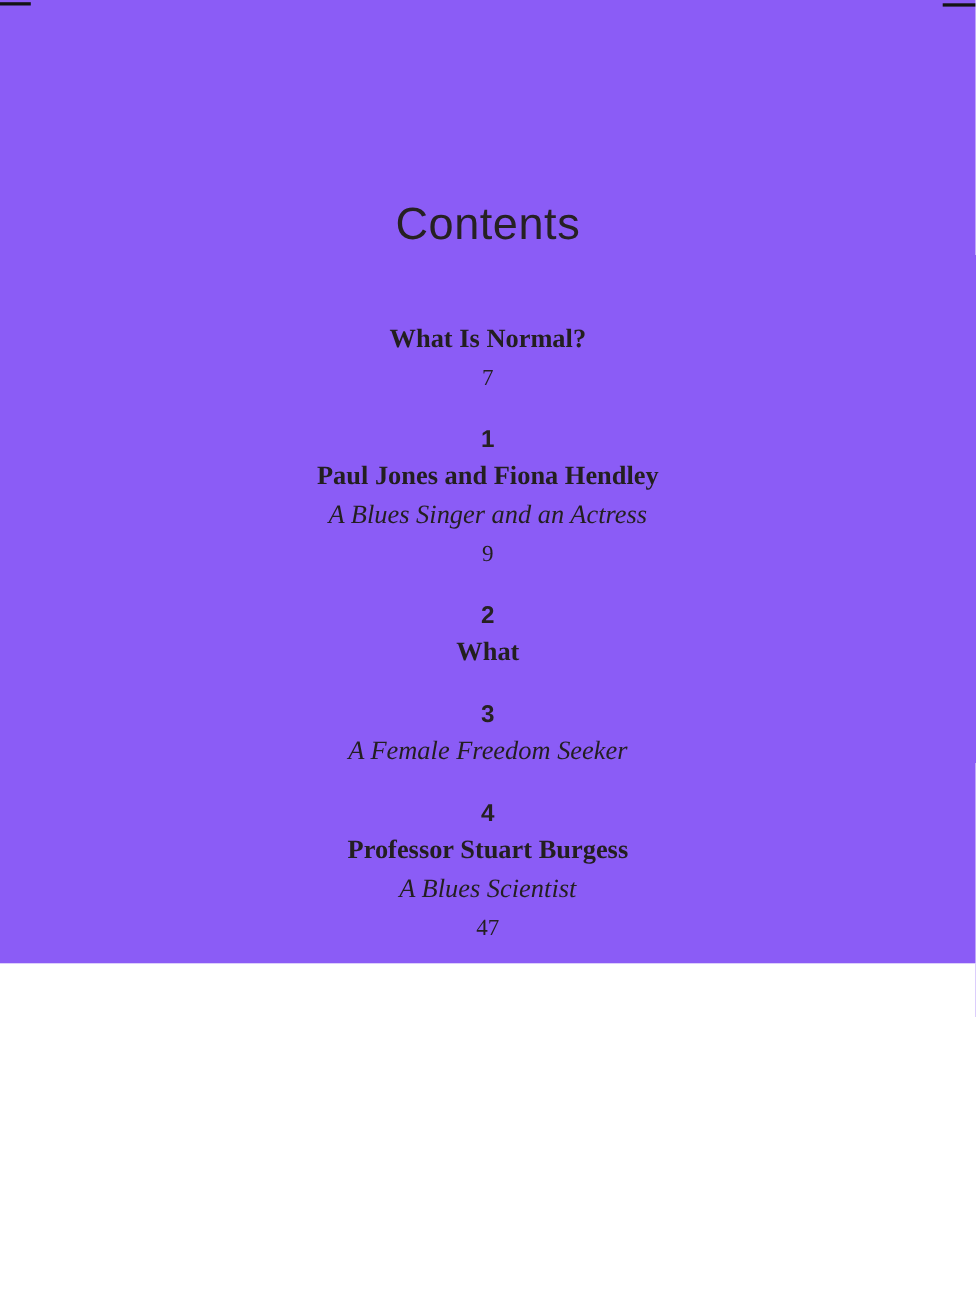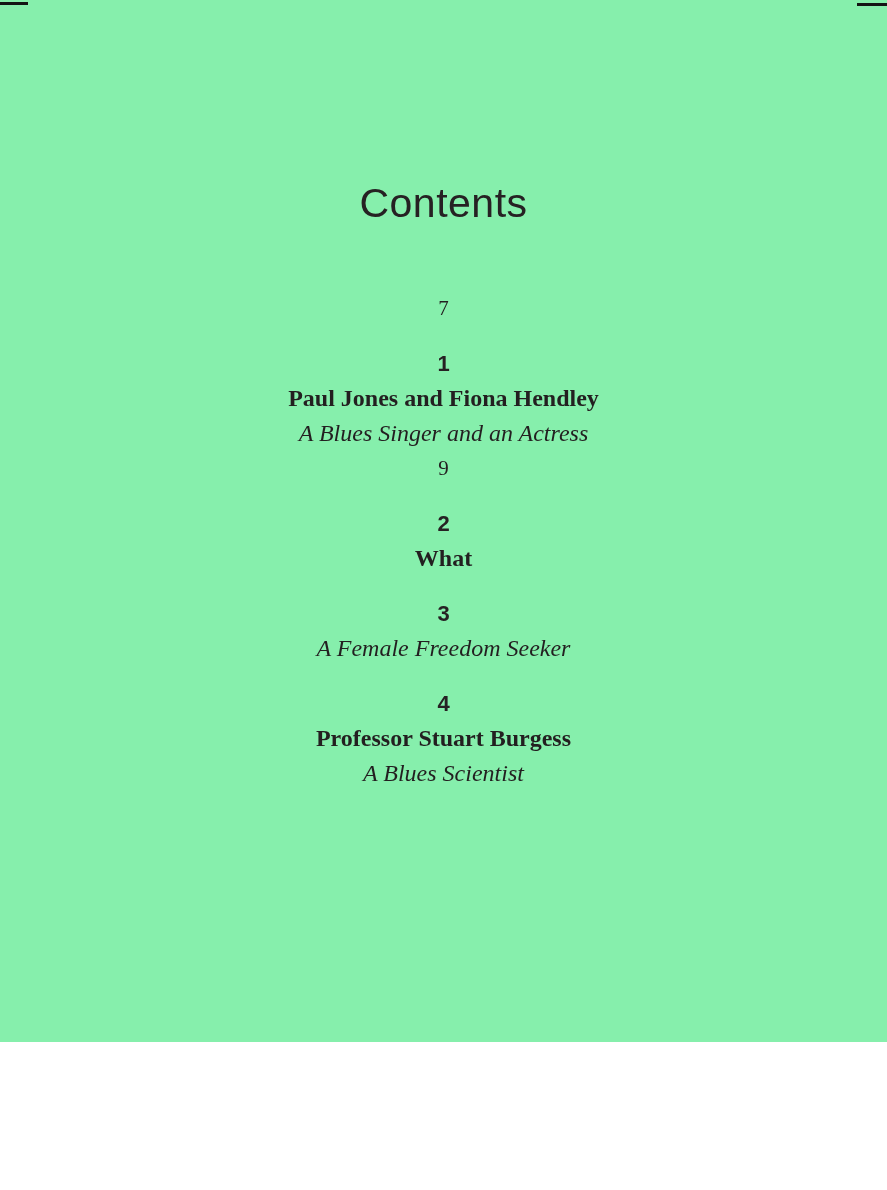--- a/index.html
+++ b/index.html
@@ -3,22 +3,22 @@
 <meta charset="utf-8">
 <style>
   html, body {
     margin: 0;
     padding: 0;
     background: #ffffff;
   }
   .page {
     position: relative;
     width: 887px;
-    height: 1042px;
-    background: #86efac;
+    height: 876px;
+    background: #8b5cf6;
     overflow: hidden;
     font-family: "Liberation Serif", serif;
     color: #231f20;
   }
   .scan-mark {
     position: absolute;
     height: 3px;
     background: #141414;
   }
   .scan-mark.left  { top: 2px; left: 0;  width: 28px; }
@@ -90,20 +90,21 @@
 <div class="page">
 
   <div class="scan-mark left"></div>
   <div class="scan-mark right"></div>
 
   <h1 class="title">Contents</h1>
 
   <div class="toc">
 
     <section class="entry">
+      <div class="entry-title">What Is Normal?</div>
       <div class="entry-page">7</div>
     </section>
 
     <section class="entry">
       <div class="entry-number">1</div>
       <div class="entry-title">Paul Jones and Fiona Hendley</div>
       <div class="entry-subtitle">A Blues Singer and an Actress</div>
       <div class="entry-page">9</div>
     </section>
 
@@ -114,19 +115,20 @@
 
     <section class="entry">
       <div class="entry-number">3</div>
       <div class="entry-subtitle">A Female Freedom Seeker</div>
     </section>
 
     <section class="entry">
       <div class="entry-number">4</div>
       <div class="entry-title">Professor Stuart Burgess</div>
       <div class="entry-subtitle">A Blues Scientist</div>
+      <div class="entry-page">47</div>
     </section>
 
   </div>
 
   <div class="folio">5</div>
 
 </div>
 
 </body></html>

